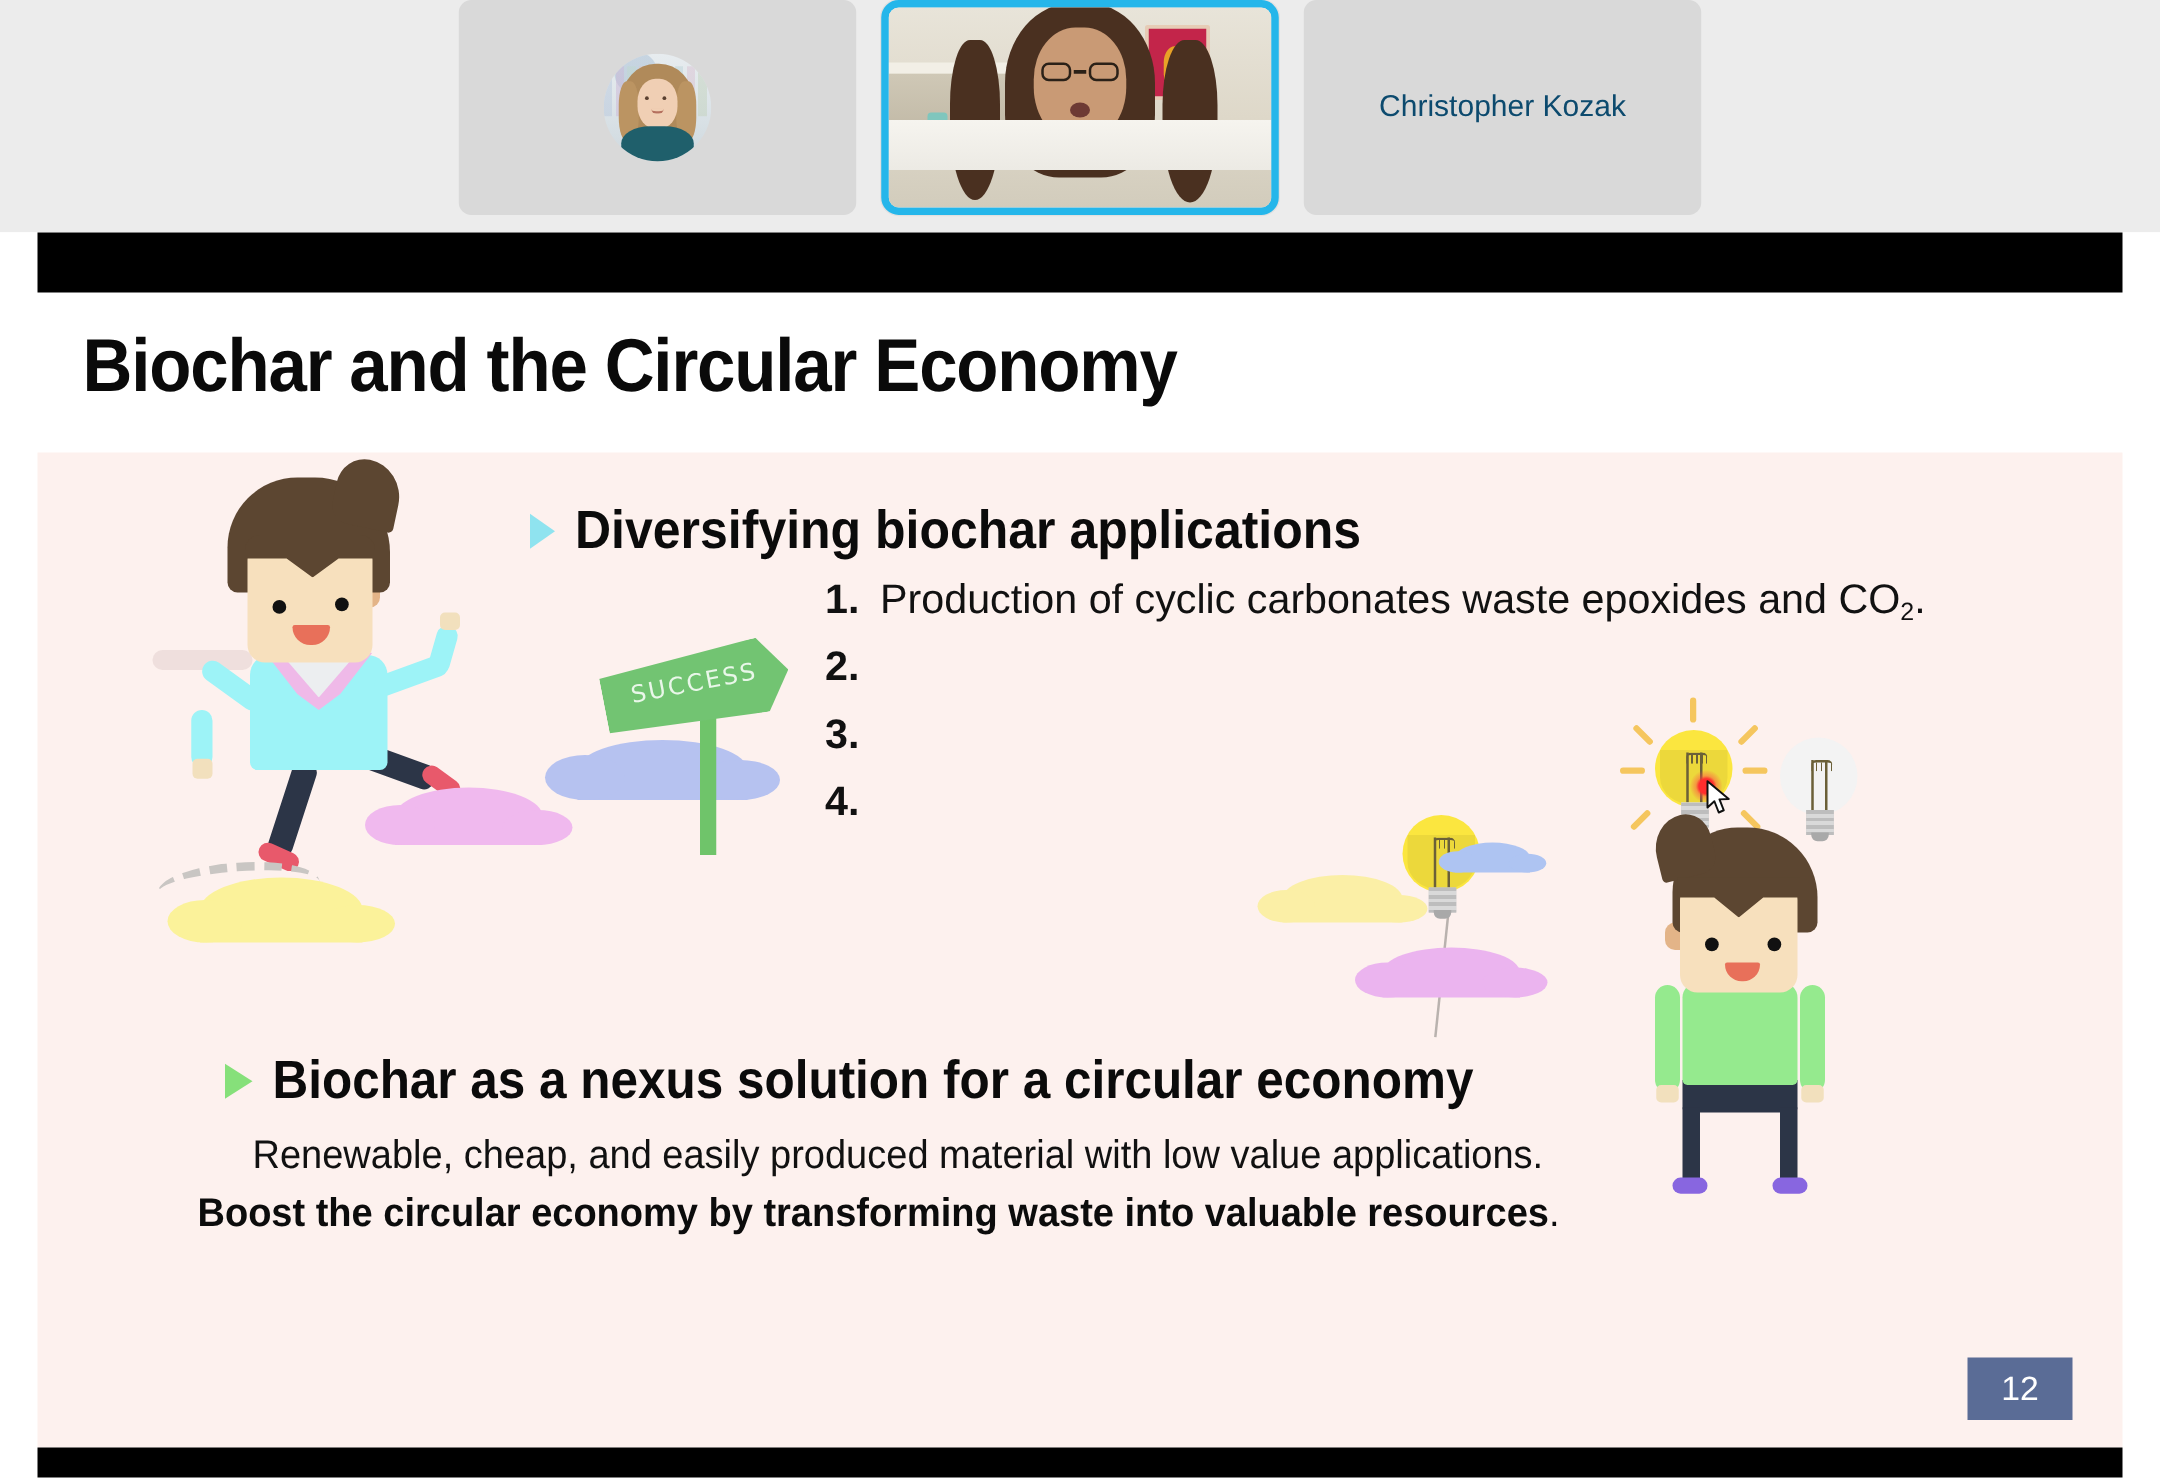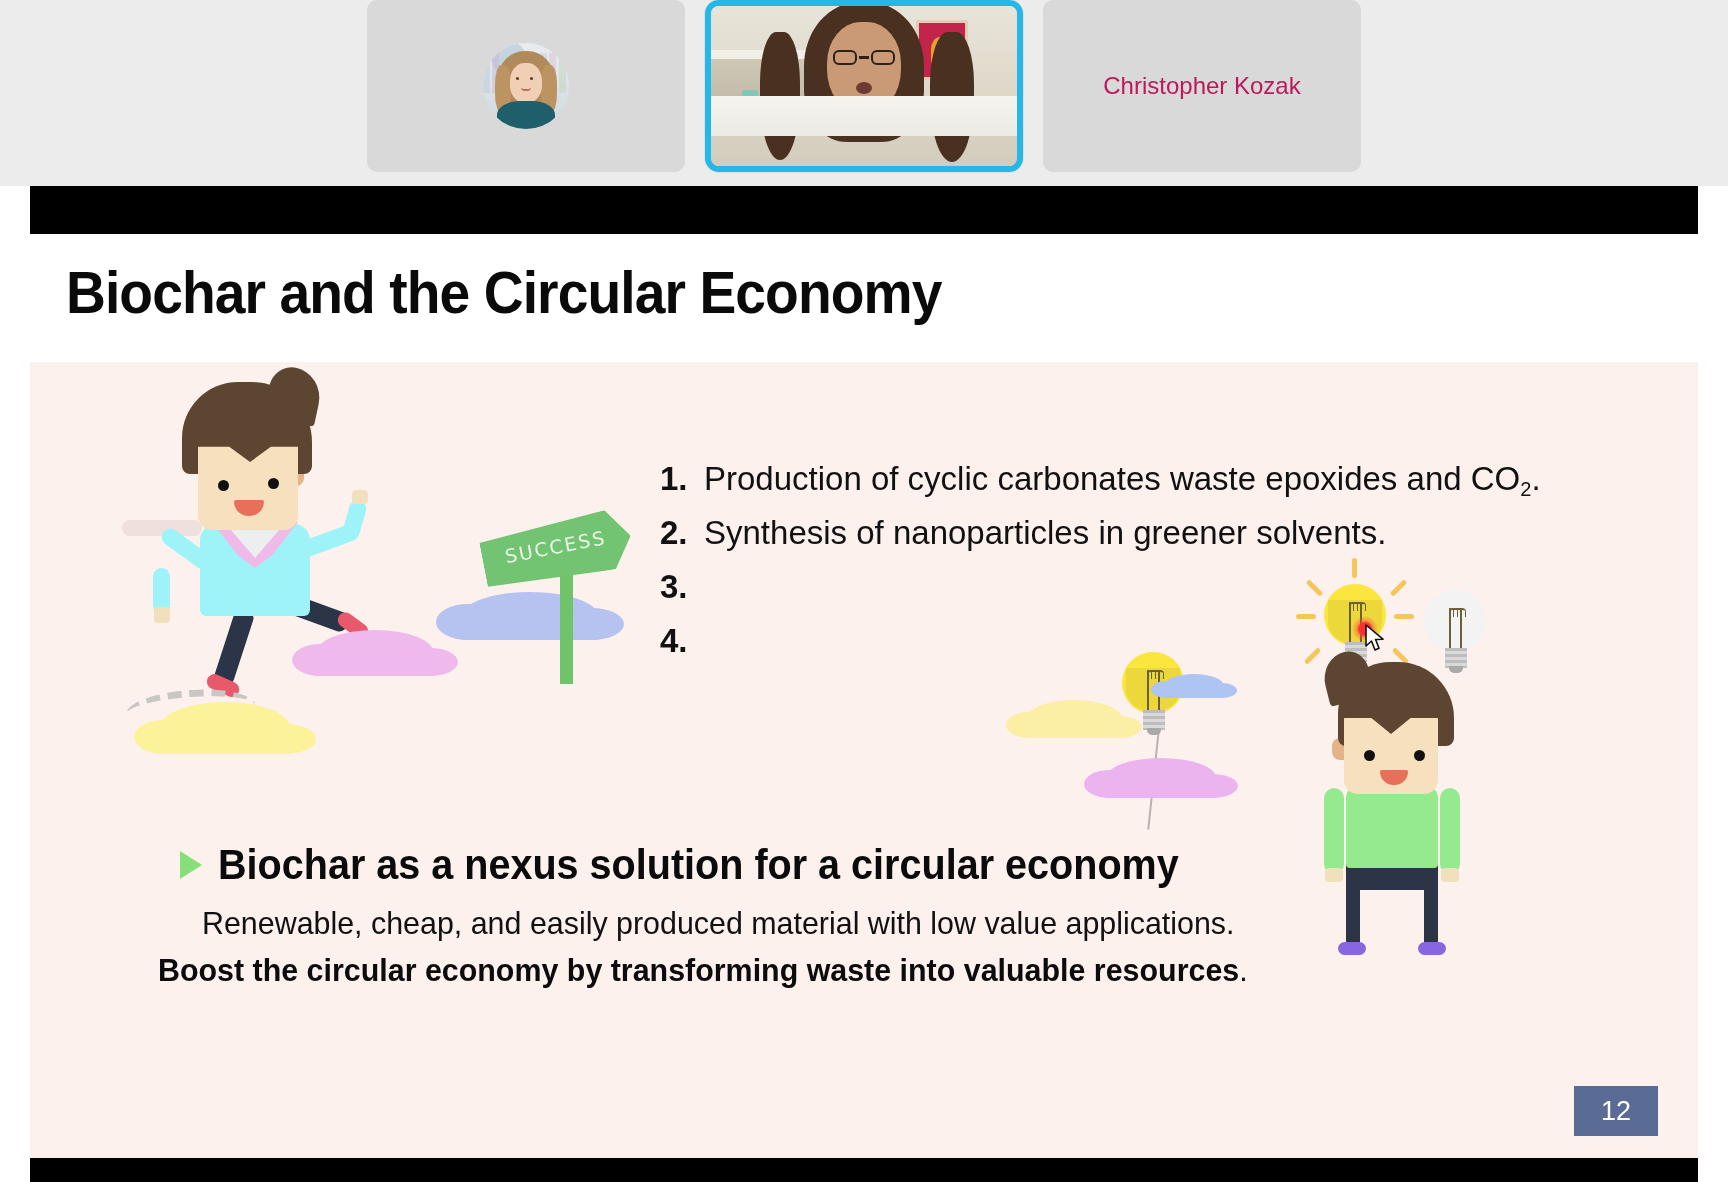--- a/index.html
+++ b/index.html
@@ -88,21 +88,21 @@
 
   .namebar{ position:absolute; left:0; bottom:0; width:100%; height:34px;
      background:#f4f4f4; display:flex; align-items:center; }
   .namebar .nm{ flex:1; text-align:center; font-size:21px; color:#111;
      padding-left:22px; letter-spacing:.1px; }
   .share-ico{ width:34px; margin-right:12px; display:flex; align-items:center;
      justify-content:center; }
 
   .tile .plainname{ position:absolute; left:0; top:0; width:100%; height:100%;
      display:flex; align-items:center; justify-content:center;
-     font-size:24px; color:#be185d; }
+     font-size:24px; color:#0c4a6e; }
 
   
   #stage{ position:absolute; left:0; top:186px; width:1728px; height:996px;
           background:#ffffff; }
   .sideband{ position:absolute; top:0; width:30px; height:100%; background:#ffffff; }
   .sideband.l{ left:0; } .sideband.r{ right:0; }
 
   #deck{ position:absolute; left:30px; top:0; width:1668px; height:996px; background:#fff; }
   .blackbar{ position:absolute; left:0; width:100%; background:#000; }
   .blackbar.top{ top:0; height:48px; }
@@ -392,29 +392,32 @@
       <div class="cloud cl-yellow c3"></div>
       <div class="cloud cl-pink c2"></div>
       <div class="cloud cl-blue c1"></div>
 
       <div class="sign">
         <div class="sign-post"></div>
         <div class="sign-board"></div>
         <div class="sign-txt">SUCCESS</div>
       </div>
 
+      <div class="head1">
+        <div class="arrow cyan"></div>
+        <div class="txt">Diversifying biochar applications</div>
+      </div>
 
       <div class="numlist">
         <div class="numitem">
           <span class="n">1.</span>
           <span><span>Production of cyclic carbonates waste epoxides and CO</span><sub>2</sub><span>.</span></span>
         </div>
         <div class="numitem">
           <span class="n">2.</span>
-          <span>Synthesis of nanoparticles in greener solvents.</span>
         </div>
         <div class="numitem">
           <span class="n">3.</span>
         </div>
         <div class="numitem">
           <span class="n">4.</span>
         </div>
       </div>
 
       <div class="bulbstring" style="left:1123px; top:358px; height:110px; transform:rotate(6deg);"></div>

